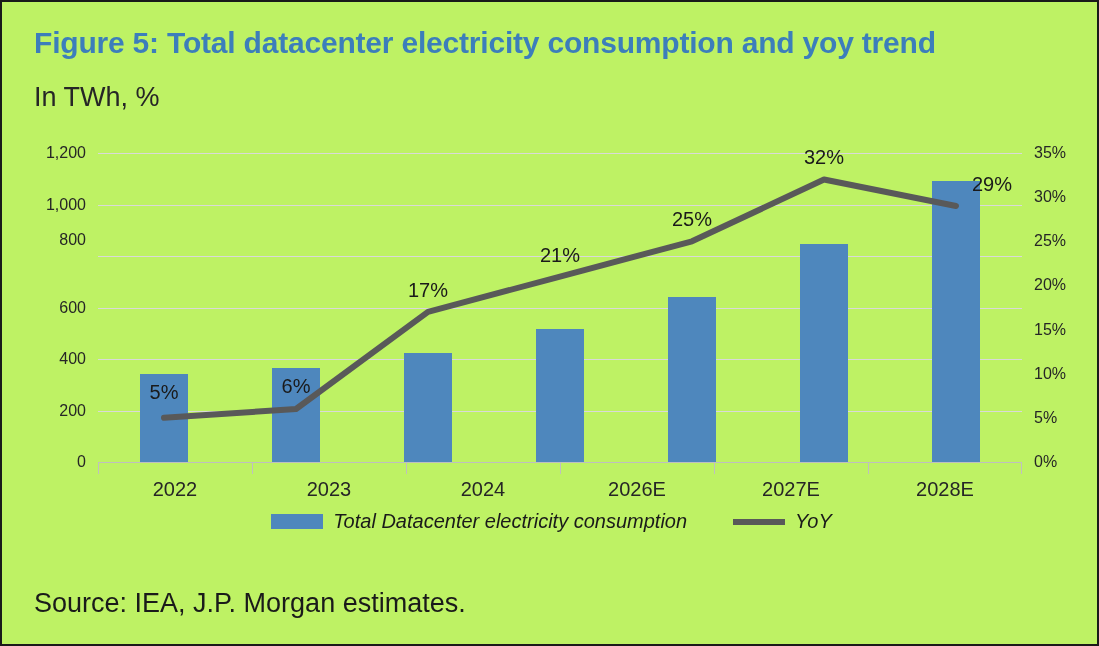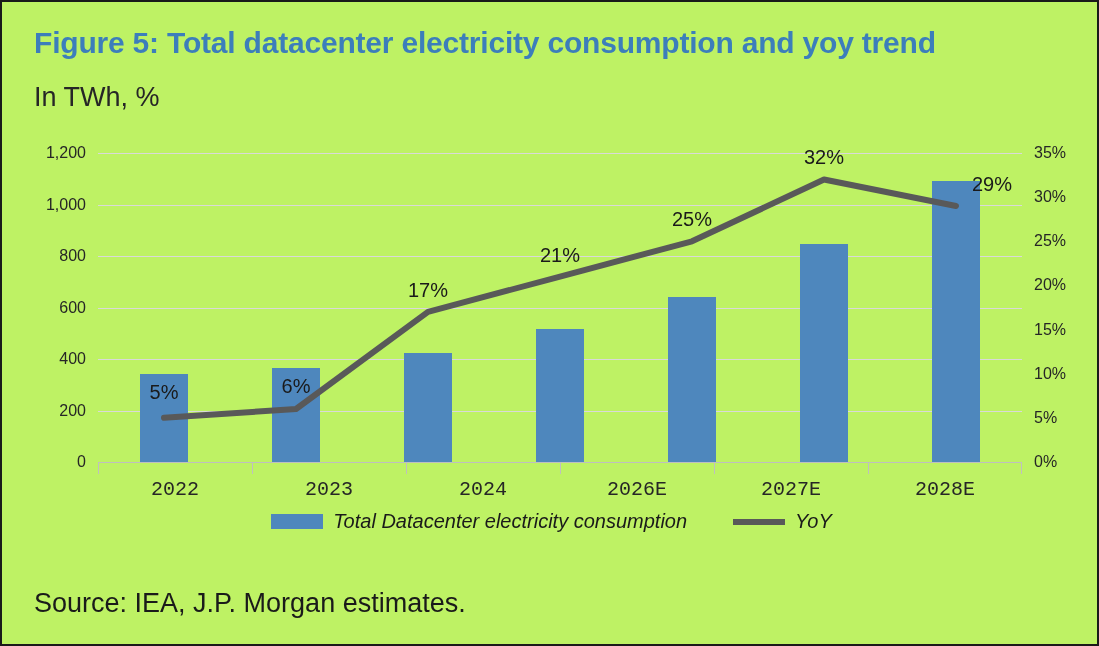--- a/index.html
+++ b/index.html
@@ -107,21 +107,20 @@
     height: 12px;
     background: #bfbfbf;
   }
   .cat-label {
     position: absolute;
     top: 16px;
     left: 0;
     width: 100%;
     font-size: 20px;
     color: #262626;
-    font-family: Liberation Mono, monospace;
   }
 
   
   #bars {
     position: absolute;
     left: 0;
     top: 0;
     width: 100%;
     height: 100%;
     display: flex;
@@ -207,21 +206,21 @@
 <div id="figure">
 
   <div id="title">Figure 5: Total datacenter electricity consumption and yoy trend</div>
   <div id="subtitle">In TWh, %</div>
 
   <div id="left-axis">
       <div class="ytick" style="top: 309px;">0</div>
       <div class="ytick" style="top: 257.5px;">200</div>
       <div class="ytick" style="top: 206px;">400</div>
       <div class="ytick" style="top: 154.5px;">600</div>
-      <div class="ytick" style="top: 103px;">800</div>
+      <div class="ytick" style="top: 87px;">800</div>
       <div class="ytick" style="top: 51.5px;">1,000</div>
       <div class="ytick" style="top: 0px;">1,200</div>
     </div>
 
   <div id="right-axis">
       <div class="ytick" style="top: 309px;">0%</div>
       <div class="ytick" style="top: 264.857px;">5%</div>
       <div class="ytick" style="top: 220.714px;">10%</div>
       <div class="ytick" style="top: 176.571px;">15%</div>
       <div class="ytick" style="top: 132.429px;">20%</div>

